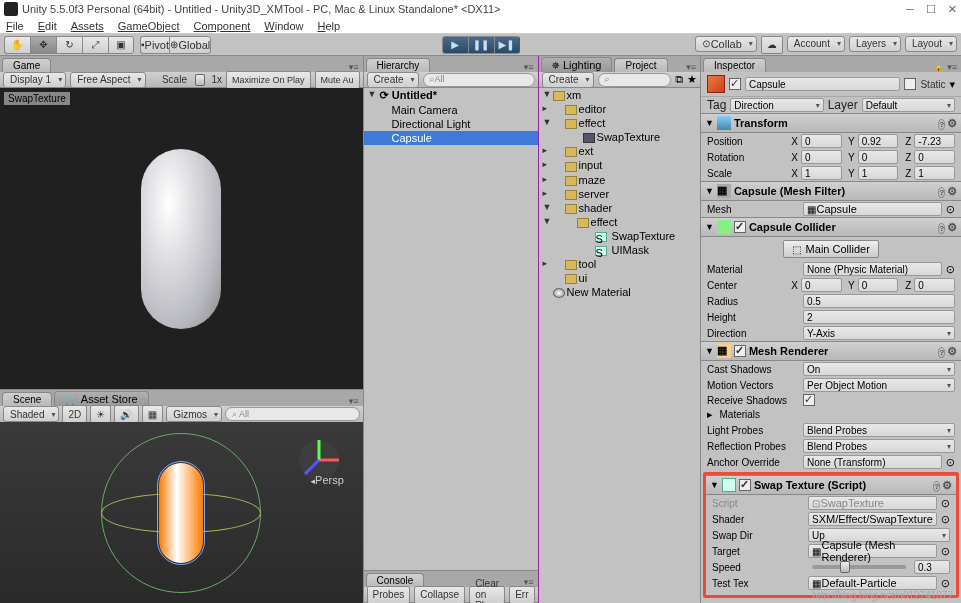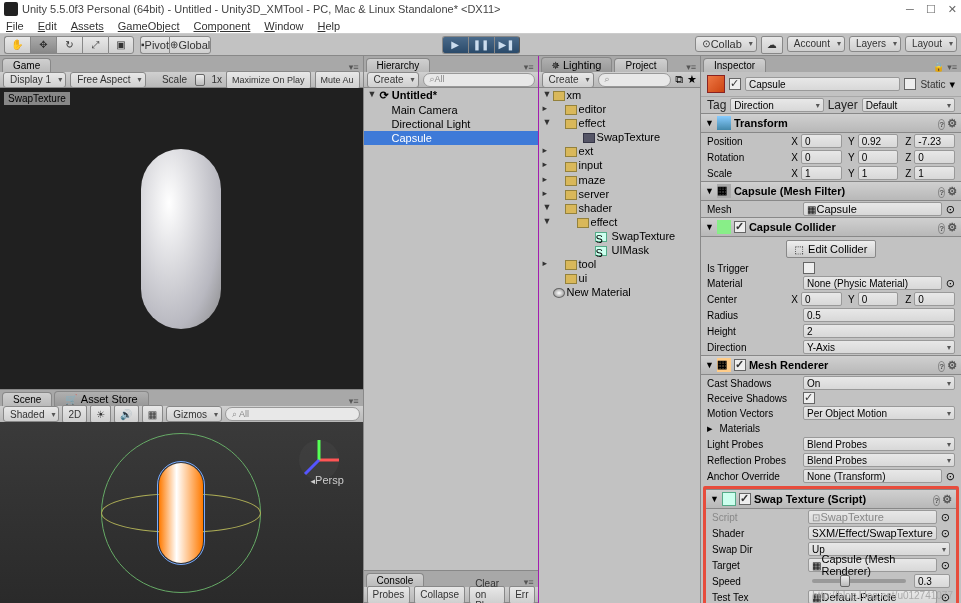--- a/index.html
+++ b/index.html
@@ -328,26 +328,22 @@
       </div>
 
       <div class="comp-header">
         <span class="fold">▼</span>
           <span class="comp-icon collider"></span>
         <span class="checkbox checked"></span>
         <span>Capsule Collider</span>
         <span class="comp-gear"><span class="comp-help">?</span><span>⚙</span></span>
       </div>
       <div class="prop-row" style="justify-content:center;padding:3px">
-        <div class="edit-collider-btn">⬚ <span>Edit Collider</span></div>
-      </div>
-      <div class="prop-row">
-          <span class="lbl">Is Trigger</span>
-          <span class="checkbox"></span>
-        </div>
+        <div class="edit-collider-btn">⬚ <span>Main Collider</span></div>
+      </div>
       <div class="prop-row">
           <span class="lbl">Material</span>
           <div class="field">None (Physic Material)</div>
           <span>⊙</span>
         </div>
       <div class="xyz-row">
           <span class="lbl">Center</span>
         <span class="ax">X</span>
           <div class="field">0</div>
         <span class="ax">Y</span>
@@ -373,26 +369,26 @@
           <span class="comp-icon renderer">▦</span>
         <span class="checkbox checked"></span>
         <span>Mesh Renderer</span>
         <span class="comp-gear"><span class="comp-help">?</span><span>⚙</span></span>
       </div>
       <div class="prop-row">
           <span class="lbl">Cast Shadows</span>
           <div class="field dropdown">On</div>
         </div>
       <div class="prop-row">
+          <span class="lbl">Motion Vectors</span>
+          <div class="field dropdown">Per Object Motion</div>
+        </div>
+      <div class="prop-row">
           <span class="lbl">Receive Shadows</span>
           <span class="checkbox checked"></span>
-        </div>
-      <div class="prop-row">
-          <span class="lbl">Motion Vectors</span>
-          <div class="field dropdown">Per Object Motion</div>
         </div>
       <div class="prop-row">
           <span class="fold" style="margin-right:3px">▸</span>
           <span class="lbl">Materials</span>
         </div>
       <div class="prop-row">
           <span class="lbl">Light Probes</span>
           <div class="field dropdown">Blend Probes</div>
         </div>
       <div class="prop-row">

